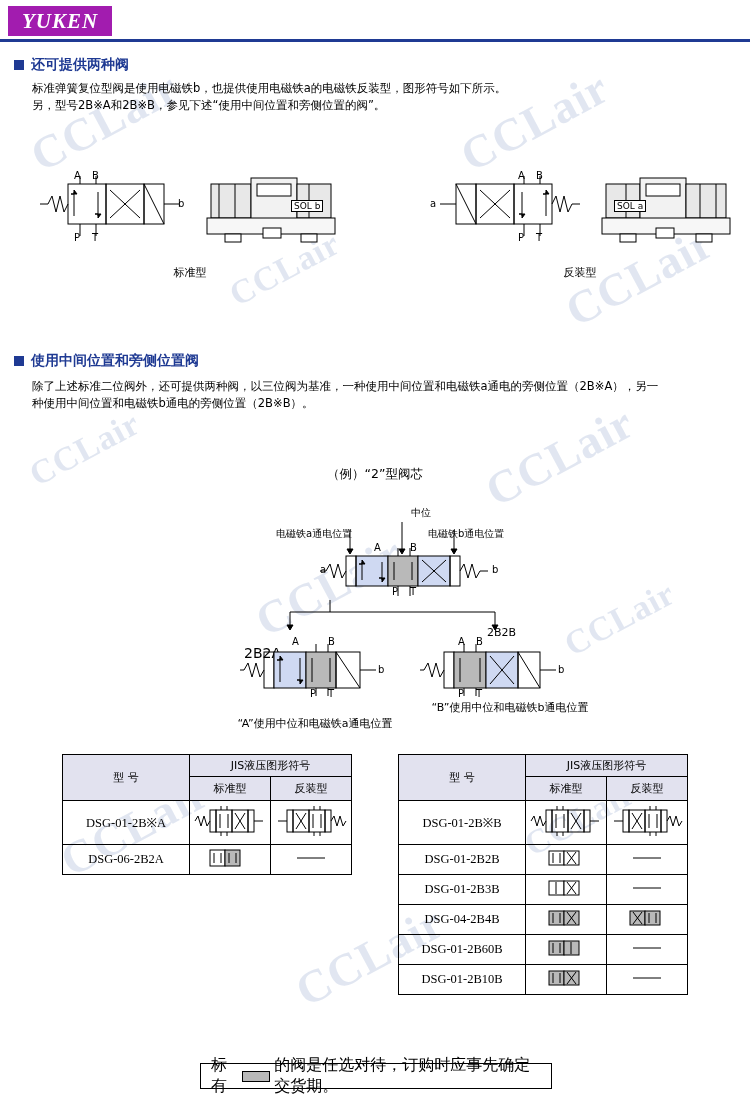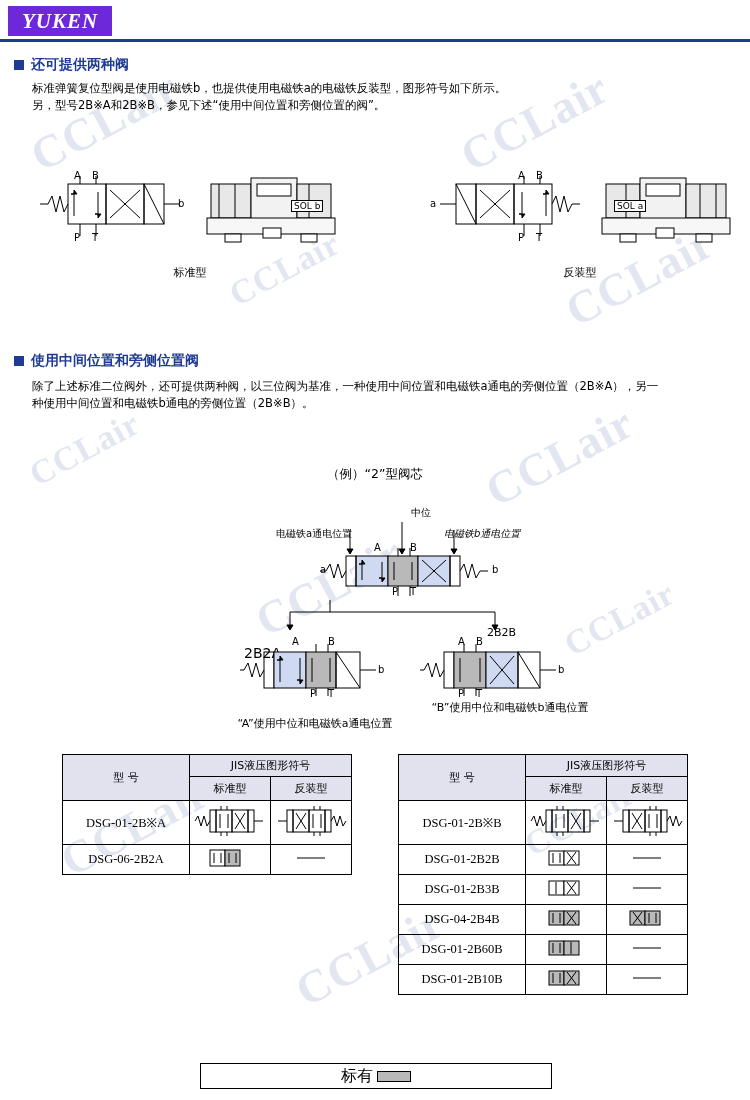--- a/index.html
+++ b/index.html
@@ -14,21 +14,21 @@
   .wm {
     position:absolute; font-family:"Liberation Serif",serif;
     font-size:46px; font-weight:bold; color:#c9d3e6;
     opacity:.55; transform:rotate(-28deg); letter-spacing:1px;
     pointer-events:none; user-select:none; white-space:nowrap;
   }
   .wm.small { font-size:34px; }
   
   .yuken-logo {
     position:absolute; left:8px; top:6px; width:104px; height:30px;
-    background:#6d28d9; display:flex; align-items:center; justify-content:center;
+    background:#a21caf; display:flex; align-items:center; justify-content:center;
   }
   .yuken-logo span {
     color:#fff; font-family:"Liberation Serif",serif; font-style:italic;
     font-weight:bold; font-size:21px; letter-spacing:1px;
   }
   .header-rule {
     position:absolute; left:0; top:39px; width:750px; height:3px; background:#1f3a93;
   }
   
   .sec-head {
@@ -192,21 +192,21 @@
   <span class="sq"></span>
   <span>使用中间位置和旁侧位置阀</span>
 </div>
 <div class="body-text" style="left:32px; top:378px; width:705px;">除了上述标准二位阀外，还可提供两种阀，以三位阀为基准，一种使用中间位置和电磁铁a通电的旁侧位置（2B※A），另一</div>
 <div class="body-text" style="left:32px; top:395px; width:705px;">种使用中间位置和电磁铁b通电的旁侧位置（2B※B）。</div>
 
 <div class="caption" style="left:275px; top:466px; width:200px; font-size:12.5px;">（例）“2”型阀芯</div>
 
 <div class="lbl" style="left:411px; top:506px;">中位</div>
 <div class="lbl" style="left:276px; top:527px;">电磁铁a通电位置</div>
-<div class="lbl" style="left:444px; top:527px;font-style:italic;">电磁铁b通电位置</div>
+<div class="lbl" style="left:428px; top:527px;">电磁铁b通电位置</div>
 
 <div class="dg" style="left:320px; top:516px; width:180px; height:80px;">
   <svg width="180" height="80" viewBox="0 0 180 80">
     <g stroke="#000" fill="none" stroke-width="1">
 
       <line x1="30" y1="14" x2="30" y2="36"></line>
         <path d="M30,38 l-3,-5 l6,0 z" fill="#000"></path>
       <line x1="82" y1="6" x2="82" y2="36"></line>
         <path d="M82,38 l-3,-5 l6,0 z" fill="#000"></path>
       <line x1="134" y1="14" x2="134" y2="36"></line>
@@ -541,13 +541,14 @@
         <line x1="6" y1="5" x2="34" y2="5" stroke="#000" stroke-width="1"></line>
       </svg>
     </td>
   </tr>
 </tbody>
   </table>
 
 <div class="note-box" style="left:200px; top:1063px; width:352px; height:26px;">
   <span>标有</span>
   <span class="note-swatch"></span>
+  <span>的阀是任选对待，订购时应事先确定交货期。</span>
 </div>
 
 </body></html>

